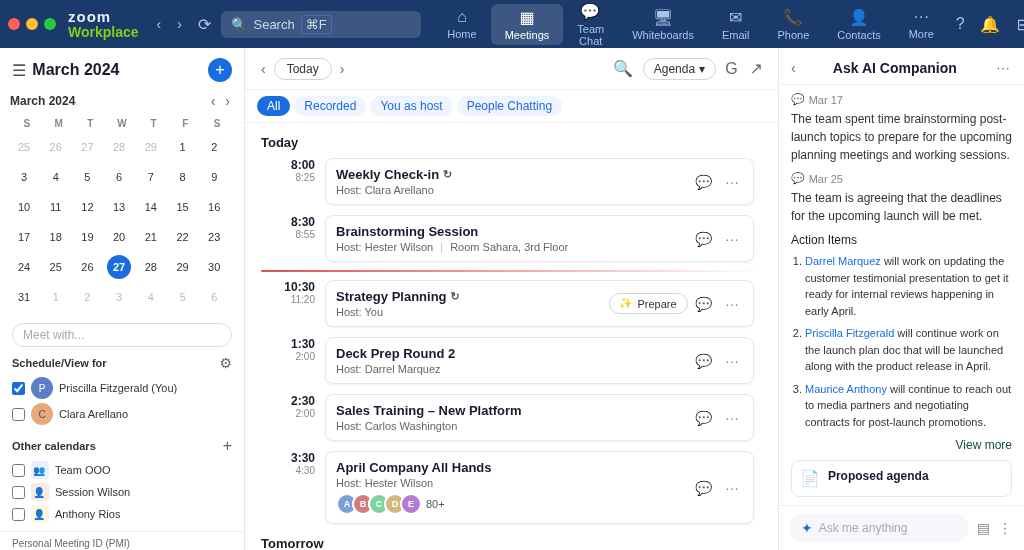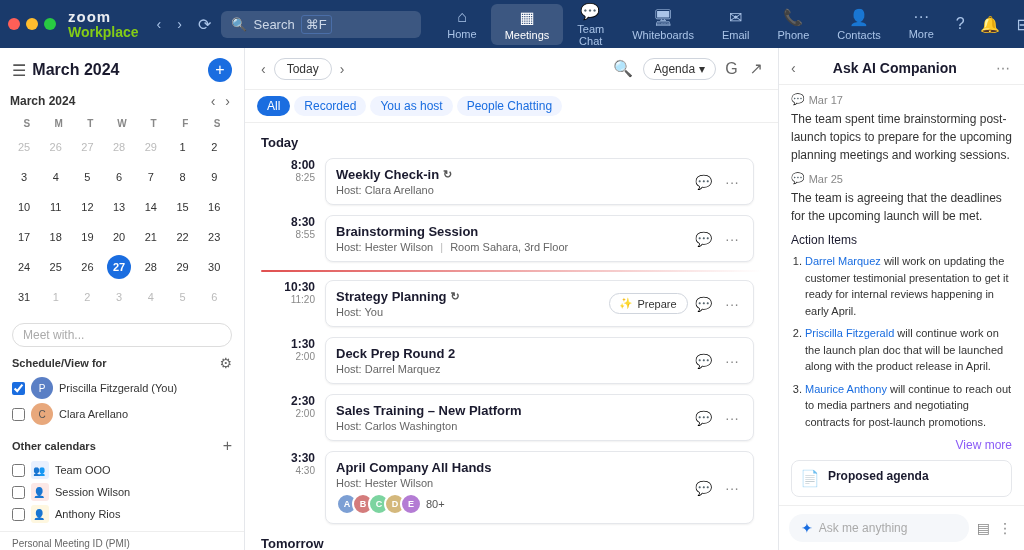--- a/index.html
+++ b/index.html
@@ -102,21 +102,21 @@
     .ai-back-btn { background: none; border: none; color: #666; font-size: 14px; cursor: pointer; }
     .ai-title { font-size: 14px; font-weight: 600; color: #1a1a2e; }
     .ai-header-actions { display: flex; gap: 4px; }
     .ai-content { flex: 1; overflow-y: auto; padding: 8px 12px; }
     .ai-date { font-size: 11px; color: #888; margin-bottom: 4px; display: flex; align-items: center; gap: 4px; }
     .ai-text { font-size: 12px; color: #333; margin-bottom: 8px; line-height: 1.5; }
     .ai-section-title { font-size: 12px; font-weight: 400; color: #1a1a2e; margin-bottom: 6px; }
     .ai-action-list { padding-left: 14px; margin-bottom: 8px; }
     .ai-action-item { font-size: 11px; color: #333; margin-bottom: 6px; line-height: 1.5; }
     .ai-link { color: #1a6de0; text-decoration: none; }
-    .view-more { color: #8b5cf6; font-size: 12px; text-align: right; cursor: pointer; margin-bottom: 8px; }
+    .view-more { color: #14532d; font-size: 12px; text-align: right; cursor: pointer; margin-bottom: 8px; }
     .ai-card { border: 1px solid #e5e7eb; border-radius: 8px; padding: 8px; margin-bottom: 8px; display: flex; align-items: flex-start; gap: 8px; }
     .ai-card-icon { font-size: 16px; flex-shrink: 0; }
     .ai-card-content { flex: 1; }
     .ai-card-title { font-size: 12px; font-weight: 600; color: #1a1a2e; }
     .ai-card-sub { font-size: 11px; color: #888; margin-top: 1px; }
     .ai-footer { border-top: 1px solid #eee; padding: 8px 10px; display: flex; align-items: center; justify-content: space-between; }
     .ai-input-area { display: flex; align-items: center; gap: 6px; background: #f5f7fa; border-radius: 18px; padding: 6px 12px; flex: 1; cursor: text; }
     .ai-input-icon { font-size: 14px; color: #1a6de0; }
     .ai-input-placeholder { font-size: 12px; color: #aaa; }
     .ai-footer-actions { display: flex; gap: 4px; margin-left: 6px; }

